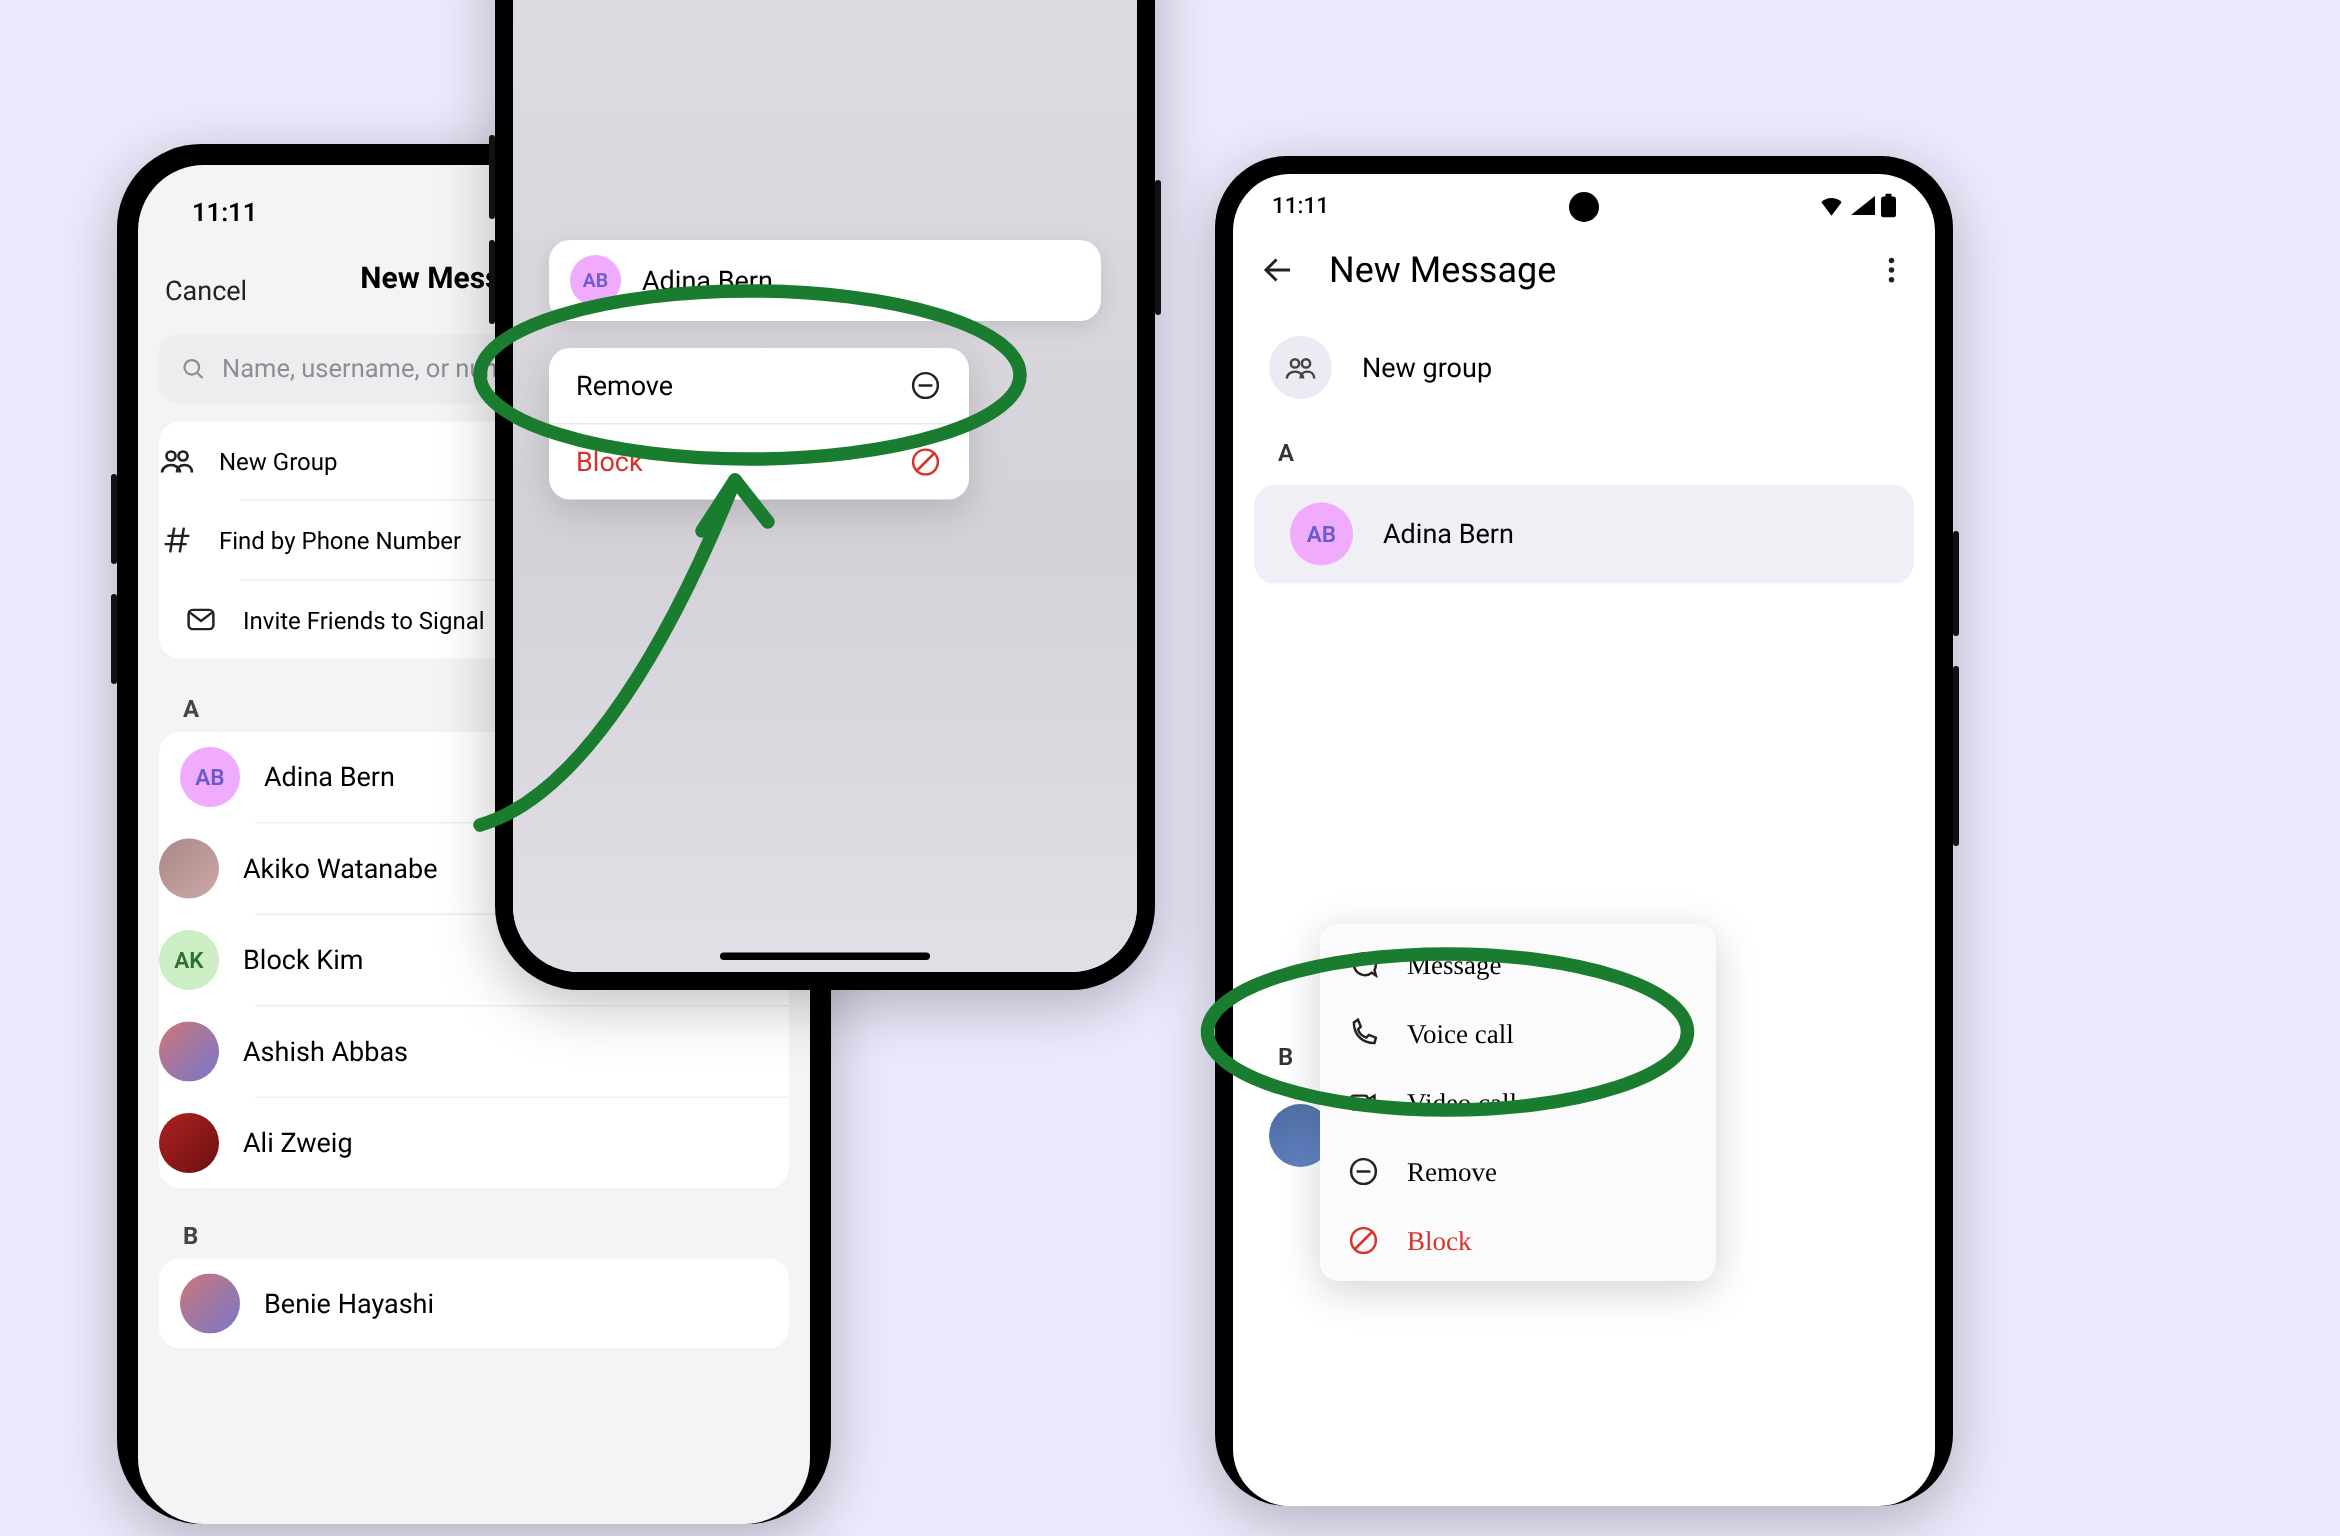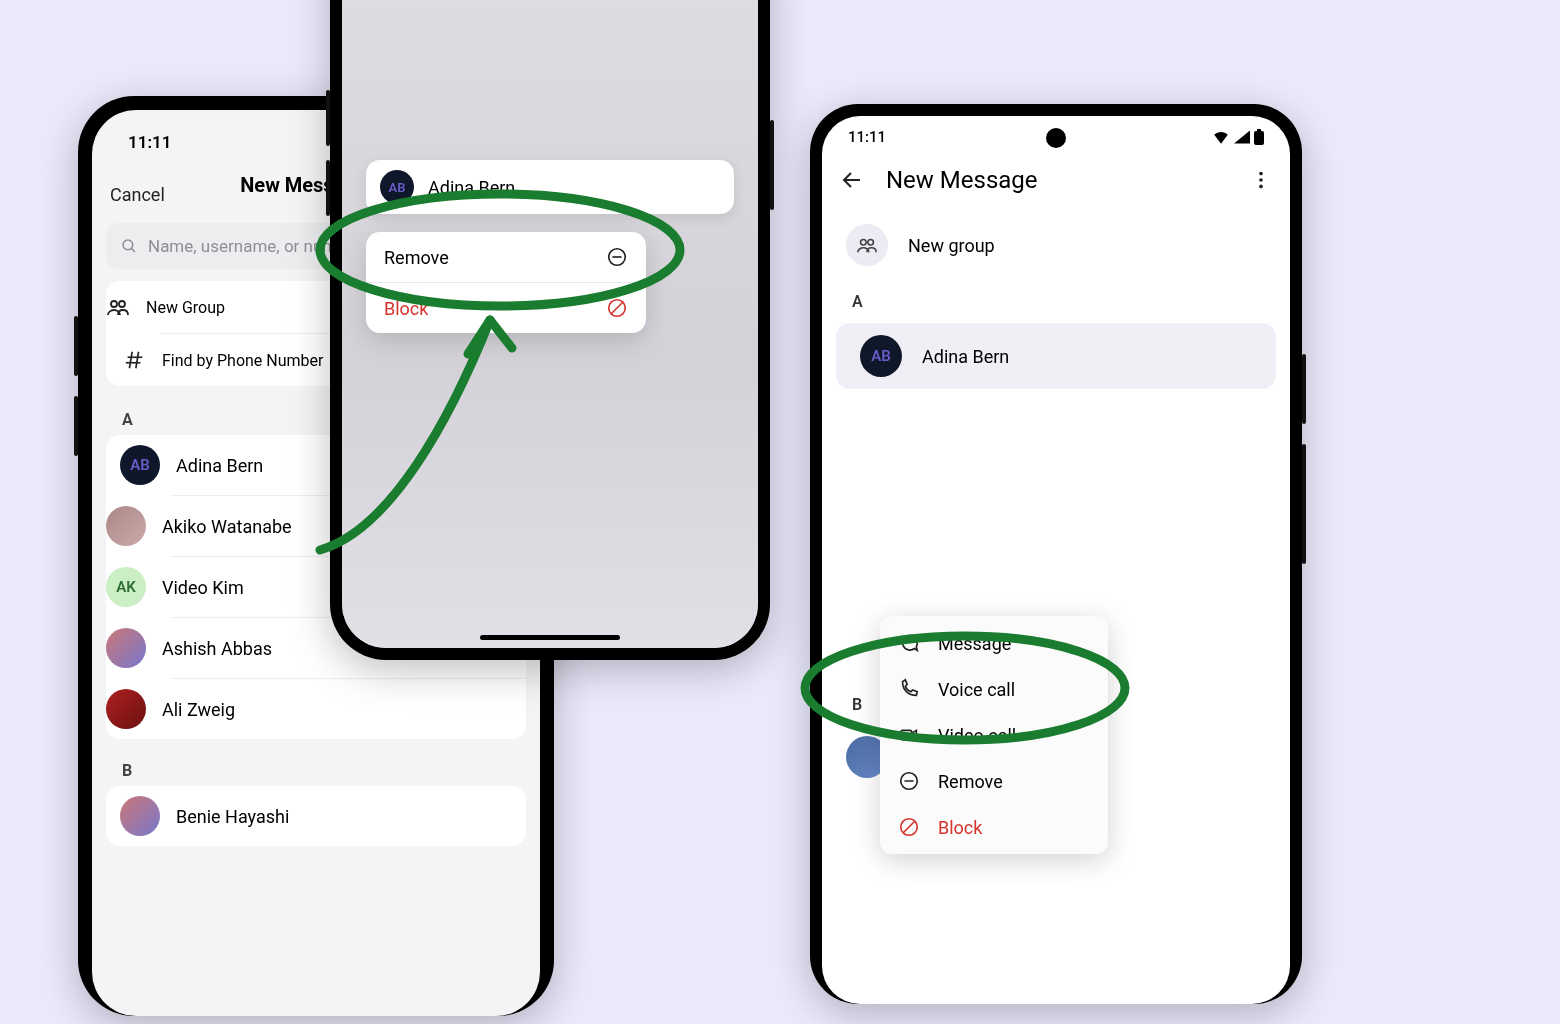--- a/index.html
+++ b/index.html
@@ -54,21 +54,21 @@
     display:flex; align-items:center; gap:16px; padding:14px 16px;
   }
   .ios-card .row:not(:last-child){ border-bottom:1px solid #eee; margin-left:54px; padding-left:0;}
   .ios-card .row:not(:last-child) .icon { margin-left:-54px; }
   .icon { width:24px; height:24px; display:flex; align-items:center; justify-content:center; flex:none;}
   .ava {
     width:40px; height:40px; border-radius:50%; flex:none;
     display:flex; align-items:center; justify-content:center;
     font-weight:600; font-size:15px;
   }
-  .ava.initials{ background:#0f172a; color:#6a5bc9;}
+  .ava.initials{ background:#f0abfc; color:#6a5bc9;}
   .ava.green{ background:#cbeec5; color:#2f6f33;text-align:center;}
   .ava.img{ background:#bbb linear-gradient(135deg,#c77,#77c);}
   .ava.img.red{ background:linear-gradient(135deg,#b02020,#6a1010);}
   .ava.img.blue{ background:linear-gradient(135deg,#4a6aa0,#6a8acc);}
   .ava.img.brown{ background:linear-gradient(135deg,#a88,#caa);}
   .section-letter { font-weight:700; color:#444; padding:8px 30px 6px 30px; font-size:16px;}
   .ios-list { margin:0 14px; background:#fff; border-radius:14px; overflow:hidden;}
   .ios-list .row { display:flex; align-items:center; gap:16px; padding:10px 14px;}
   .ios-list .row + .row { border-top:1px solid #eee; margin-left:64px; padding-left:0;}
   .ios-list .row + .row .ava { margin-left:-64px;}
@@ -114,23 +114,24 @@
   .and-appbar{display:flex;align-items:center;gap:22px;padding:14px 18px 18px 18px;}
   .and-appbar .title{font-size:24px;flex:1;}
   .and-search{margin:0 18px 14px 18px;background:#f0f0f2;border-radius:24px;height:48px;display:flex;align-items:center;padding:0 18px;color:#777;font-size:17px;justify-content:space-between;}
   .and-row{display:flex;align-items:center;gap:20px;padding:12px 24px;font-size:18px;}
   .and-row .ava{width:42px;height:42px;}
   .and-row.pad{padding-left:24px;}
   .and-section{padding:14px 30px 10px 30px;font-weight:600;color:#333;}
   .and-selected{background:#f0eff6;border-radius:14px;margin:2px 14px;}
 
   .and-popup{
-    position:absolute; left:58px; top:500px; width:228px;
+    position:absolute; left:58px; top:500px; width:264px;
     background:#fbfbfc; border-radius:12px; box-shadow:0 6px 28px rgba(0,0,0,.18);
     padding:4px 0;
+    font-family:Liberation Serif, serif;
   }
   .and-popup .prow{display:flex;align-items:center;gap:18px;padding:12px 18px;font-size:18px;}
   .and-popup .prow.block{color:#d6332a;}
 
   
   .annot{position:absolute;z-index:10;pointer-events:none;}
 </style>
 </head>
 <body>
 
@@ -173,35 +174,44 @@
         <span class="icon">
           <svg width="22" height="22" viewBox="0 0 24 24" fill="none" stroke="#222" stroke-width="1.8">
               <line x1="5" y1="9" x2="21" y2="9"></line>
               <line x1="3" y1="15" x2="19" y2="15"></line>
               <line x1="10" y1="3" x2="7" y2="21"></line>
               <line x1="17" y1="3" x2="14" y2="21"></line>
             </svg>
         </span>
         <span>Find by Phone Number</span>
       </div>
+      <div class="row">
+        <span class="icon">
+          <svg width="22" height="22" viewBox="0 0 24 24" fill="none" stroke="#222" stroke-width="1.8">
+              <rect x="3" y="5" width="18" height="14" rx="3"></rect>
+              <path d="M4 7l8 6 8-6"></path>
+            </svg>
+        </span>
+        <span>Invite Friends to Signal</span>
+      </div>
     </div>
 
     <div class="section-letter">A</div>
     <div class="ios-list">
       <div class="row">
         <span class="ava initials">AB</span>
         <span class="name">Adina Bern</span>
       </div>
       <div class="row">
         <span class="ava img brown"></span>
         <span class="name">Akiko Watanabe</span>
       </div>
       <div class="row">
         <span class="ava green">AK</span>
-        <span class="name">Video Kim</span>
+        <span class="name">Block Kim</span>
       </div>
       <div class="row">
         <span class="ava img"></span>
         <span class="name">Ashish Abbas</span>
       </div>
       <div class="row">
         <span class="ava img red"></span>
         <span class="name">Ali Zweig</span>
       </div>
     </div>

